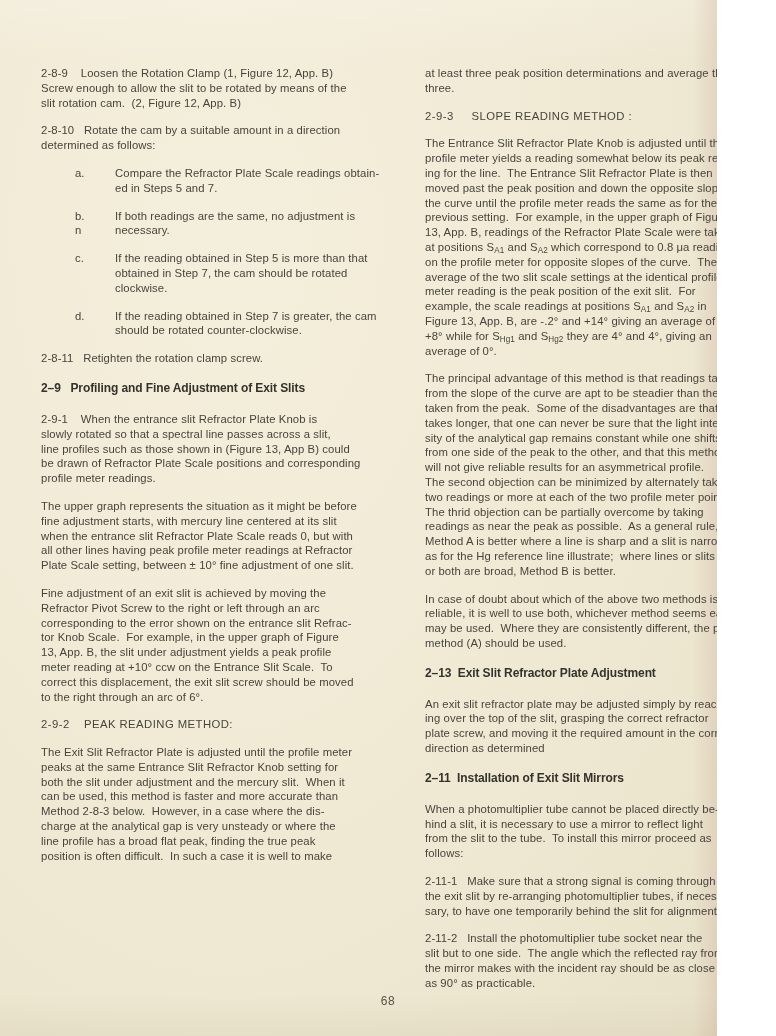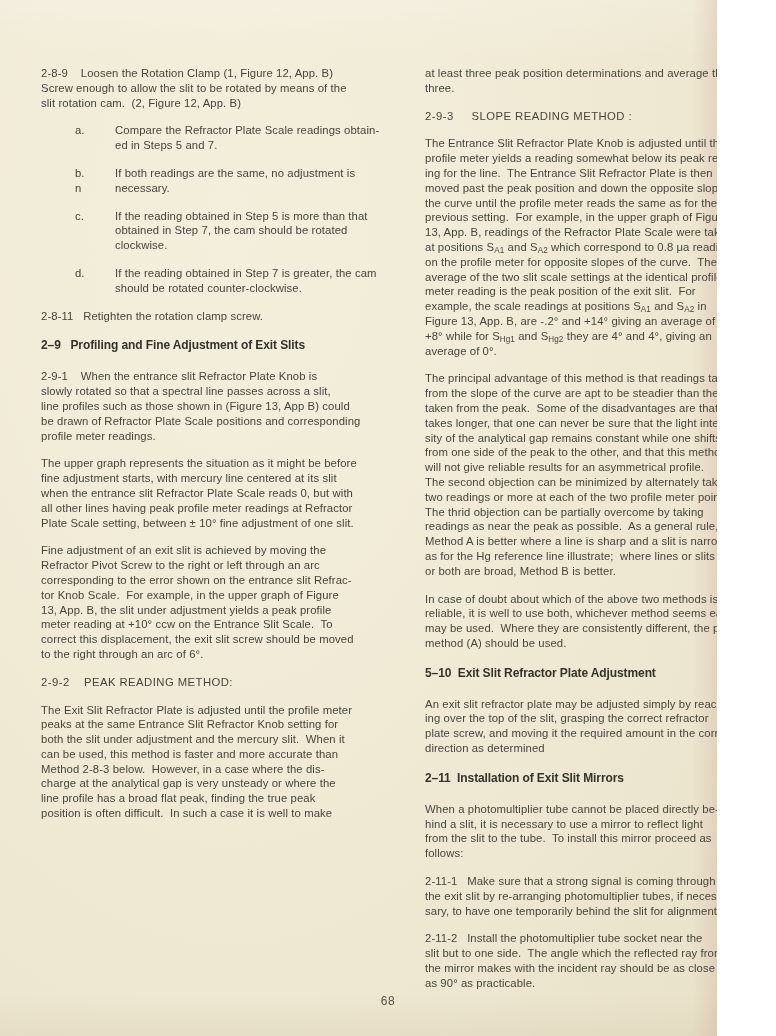--- a/index.html
+++ b/index.html
@@ -94,20 +94,21 @@
     border-radius: 50%;
     background: #d59a2c;
   }
 </style>
 </head>
 <body>
 
 <div class="paper">
   <div class="column col-left" id="col-left">
       <p class="para">2-8-9    Loosen the Rotation Clamp (1, Figure 12, App. B)<br>Screw enough to allow the slit to be rotated by means of the<br>slit rotation cam.  (2, Figure 12, App. B)</p>
+      <p class="para">2-8-10   Rotate the cam by a suitable amount in a direction<br>determined as follows:</p>
       <div class="list">
         <div class="list-item">
           <div class="list-label">a.</div>
           <div class="list-text">Compare the Refractor Plate Scale readings obtain-<br>ed in Steps 5 and 7.</div>
         </div>
         <div class="list-item">
           <div class="list-label">b.<br>n</div>
           <div class="list-text">If both readings are the same, no adjustment is<br>necessary.</div>
         </div>
         <div class="list-item">
@@ -126,21 +127,21 @@
       <p class="para">Fine adjustment of an exit slit is achieved by moving the<br>Refractor Pivot Screw to the right or left through an arc<br>corresponding to the error shown on the entrance slit Refrac-<br>tor Knob Scale.  For example, in the upper graph of Figure<br>13, App. B, the slit under adjustment yields a peak profile<br>meter reading at +10° ccw on the Entrance Slit Scale.  To<br>correct this displacement, the exit slit screw should be moved<br>to the right through an arc of 6°.</p>
       <p class="para subhead">2-9-2    PEAK READING METHOD:</p>
       <p class="para">The Exit Slit Refractor Plate is adjusted until the profile meter<br>peaks at the same Entrance Slit Refractor Knob setting for<br>both the slit under adjustment and the mercury slit.  When it<br>can be used, this method is faster and more accurate than<br>Method 2-8-3 below.  However, in a case where the dis-<br>charge at the analytical gap is very unsteady or where the<br>line profile has a broad flat peak, finding the true peak<br>position is often difficult.  In such a case it is well to make</p>
     </div>
   <div class="column col-right" id="col-right">
       <p class="para">at least three peak position determinations and average the<br>three.</p>
       <p class="para subhead">2-9-3     SLOPE READING METHOD :</p>
       <p class="para">The Entrance Slit Refractor Plate Knob is adjusted until the<br>profile meter yields a reading somewhat below its peak read<br>ing for the line.  The Entrance Slit Refractor Plate is then<br>moved past the peak position and down the opposite slope of<br>the curve until the profile meter reads the same as for the<br>previous setting.  For example, in the upper graph of Figure<br>13, App. B, readings of the Refractor Plate Scale were taken<br>at positions S<sub>A1</sub> and S<sub>A2</sub> which correspond to 0.8 μa readings<br>on the profile meter for opposite slopes of the curve.  The<br>average of the two slit scale settings at the identical profile<br>meter reading is the peak position of the exit slit.  For<br>example, the scale readings at positions S<sub>A1</sub> and S<sub>A2</sub> in<br>Figure 13, App. B, are -.2° and +14° giving an average of<br>+8° while for S<sub>Hg1</sub> and S<sub>Hg2</sub> they are 4° and 4°, giving an<br>average of 0°.</p>
       <p class="para">The principal advantage of this method is that readings taken<br>from the slope of the curve are apt to be steadier than these<br>taken from the peak.  Some of the disadvantages are that it<br>takes longer, that one can never be sure that the light inten-<br>sity of the analytical gap remains constant while one shifts<br>from one side of the peak to the other, and that this method<br>will not give reliable results for an asymmetrical profile.<br>The second objection can be minimized by alternately taking<br>two readings or more at each of the two profile meter points.<br>The thrid objection can be partially overcome by taking<br>readings as near the peak as possible.  As a general rule,<br>Method A is better where a line is sharp and a slit is narrow,<br>as for the Hg reference line illustrate;  where lines or slits<br>or both are broad, Method B is better.</p>
       <p class="para">In case of doubt about which of the above two methods is more<br>reliable, it is well to use both, whichever method seems easier<br>may be used.  Where they are consistently different, the peak<br>method (A) should be used.</p>
-      <h2 class="heading">5–10  Exit Slit Refractor Plate Adjustment</h2>
+      <h2 class="heading">2–13  Exit Slit Refractor Plate Adjustment</h2>
       <p class="para">An exit slit refractor plate may be adjusted simply by reach-<br>ing over the top of the slit, grasping the correct refractor<br>plate screw, and moving it the required amount in the correct<br>direction as determined</p>
       <h2 class="heading">2–11  Installation of Exit Slit Mirrors</h2>
       <p class="para">When a photomultiplier tube cannot be placed directly be-<br>hind a slit, it is necessary to use a mirror to reflect light<br>from the slit to the tube.  To install this mirror proceed as<br>follows:</p>
       <p class="para">2-11-1   Make sure that a strong signal is coming through<br>the exit slit by re-arranging photomultiplier tubes, if neces-<br>sary, to have one temporarily behind the slit for alignment.</p>
       <p class="para">2-11-2   Install the photomultiplier tube socket near the<br>slit but to one side.  The angle which the reflected ray from<br>the mirror makes with the incident ray should be as close<br>as 90° as practicable.</p>
     </div>
   <div class="page-number">68</div>
   <div class="speck"></div>
 </div>
 

